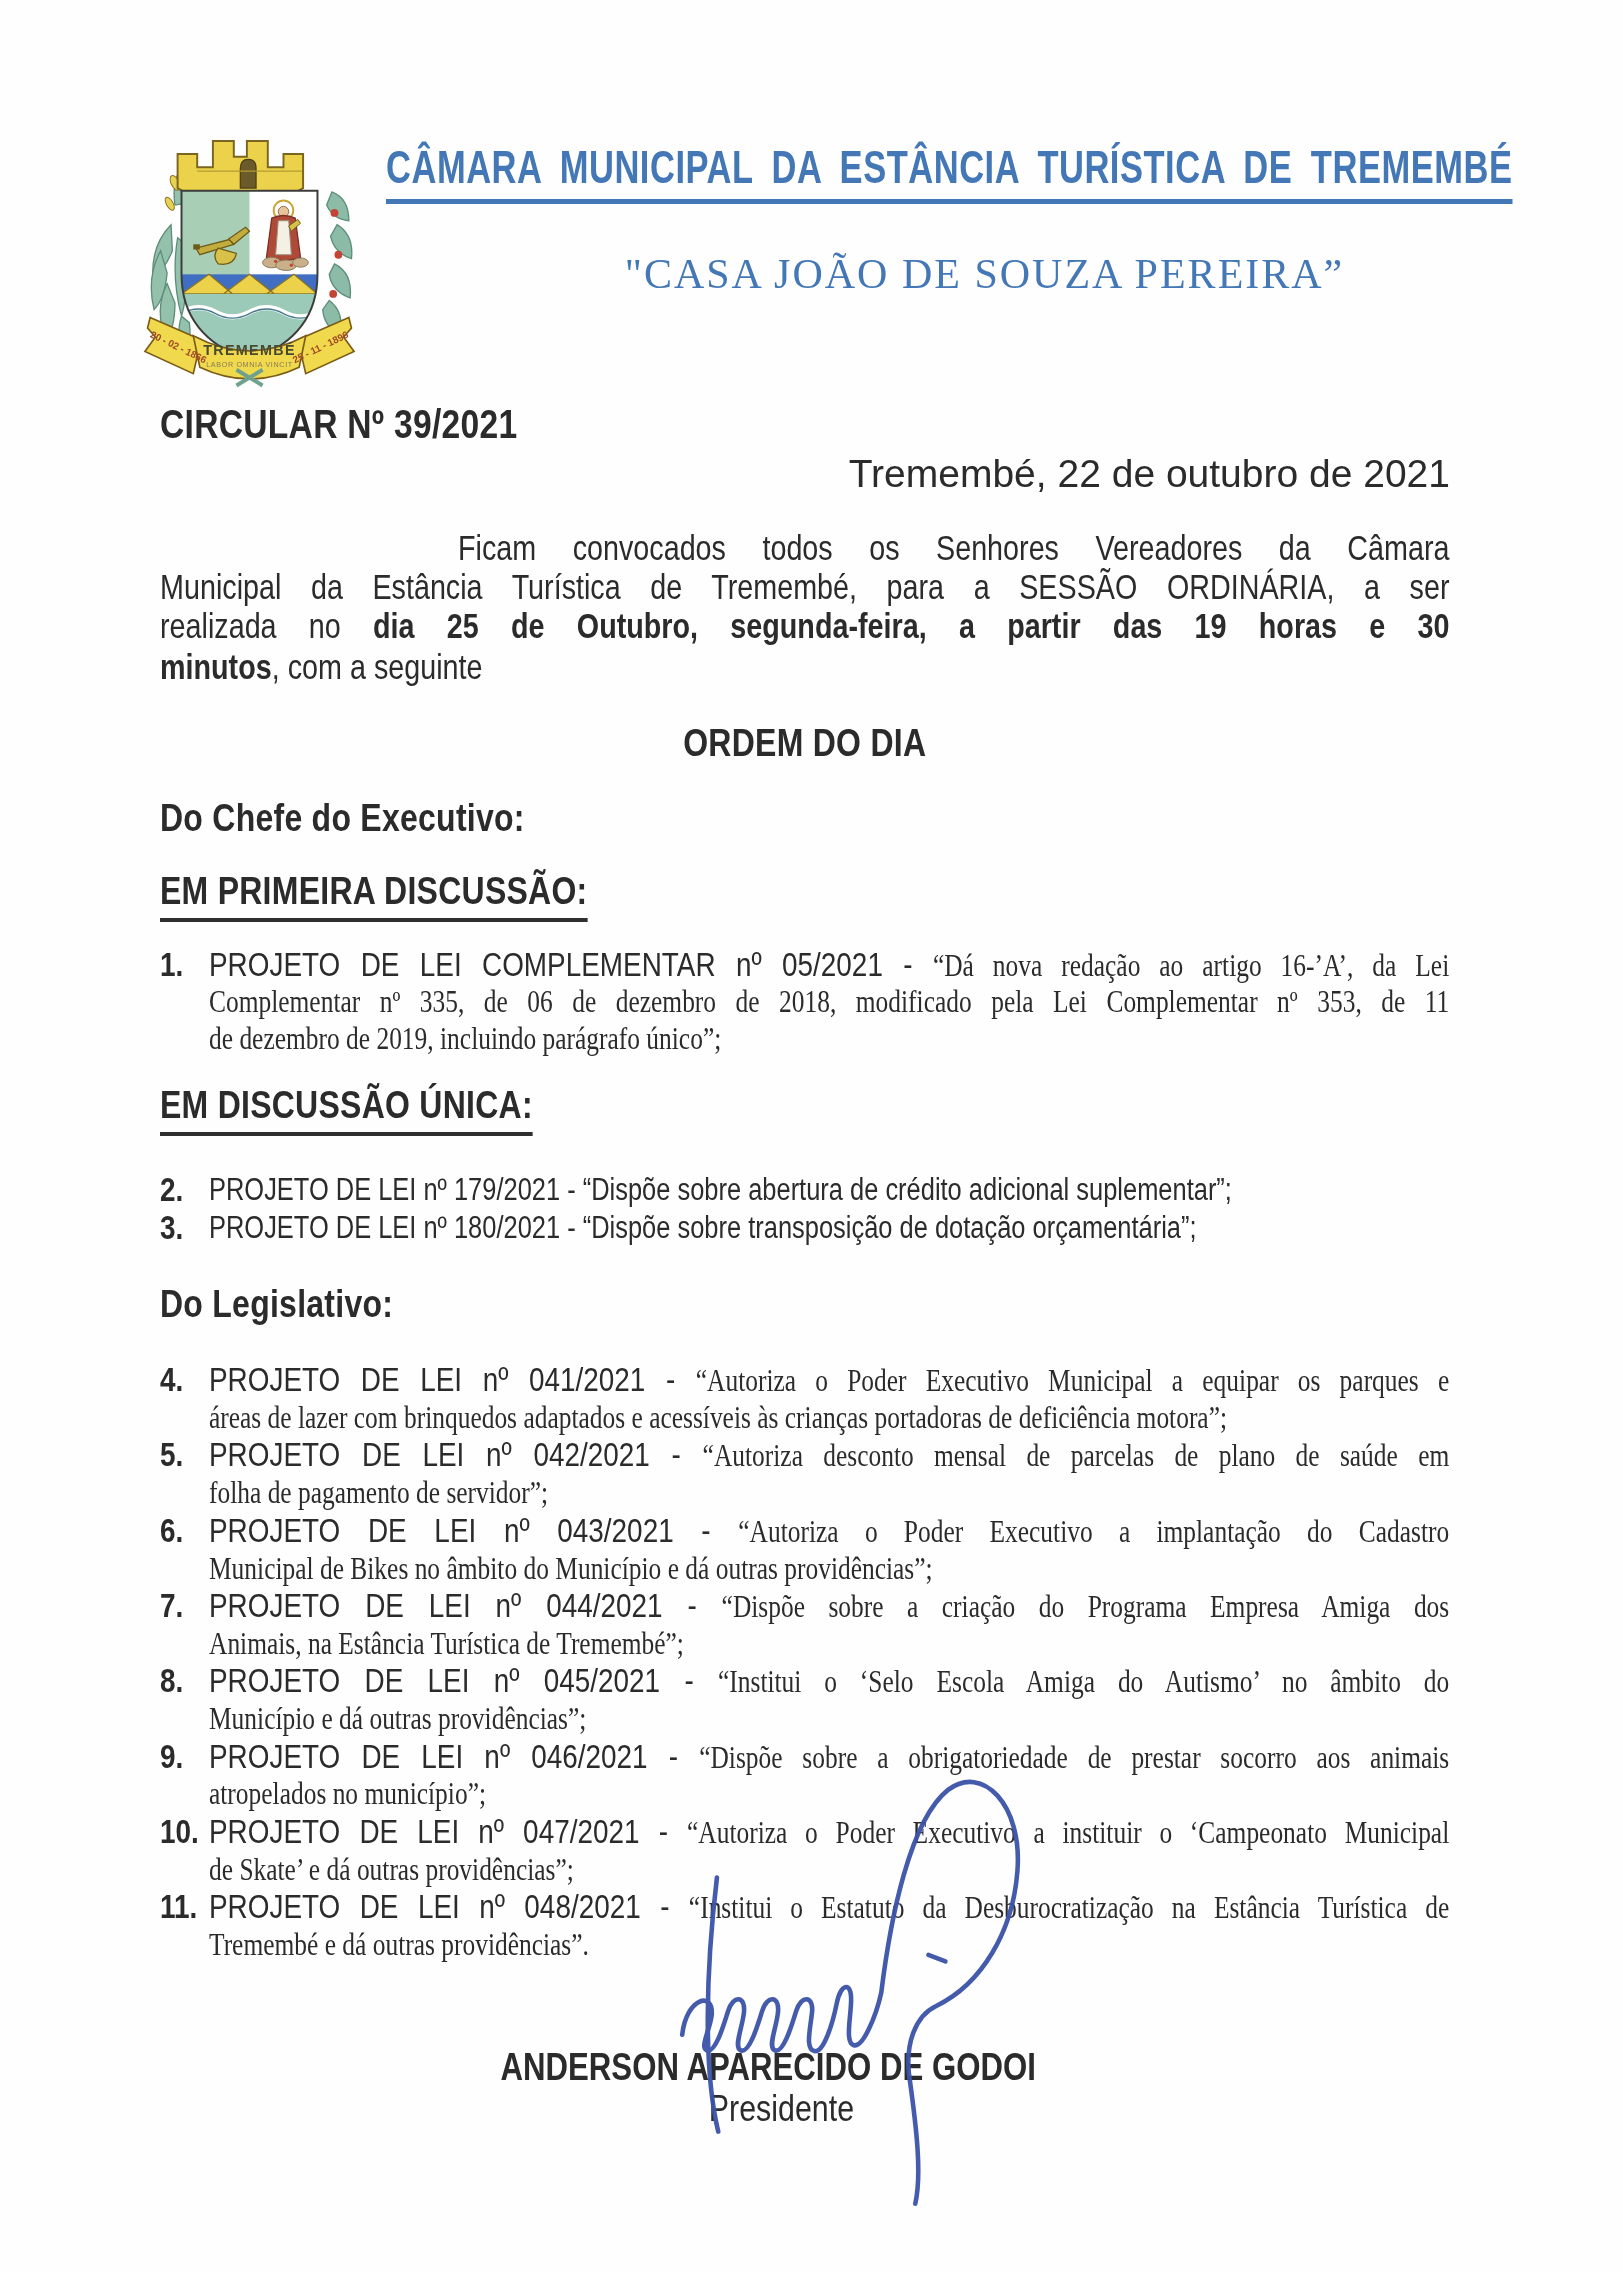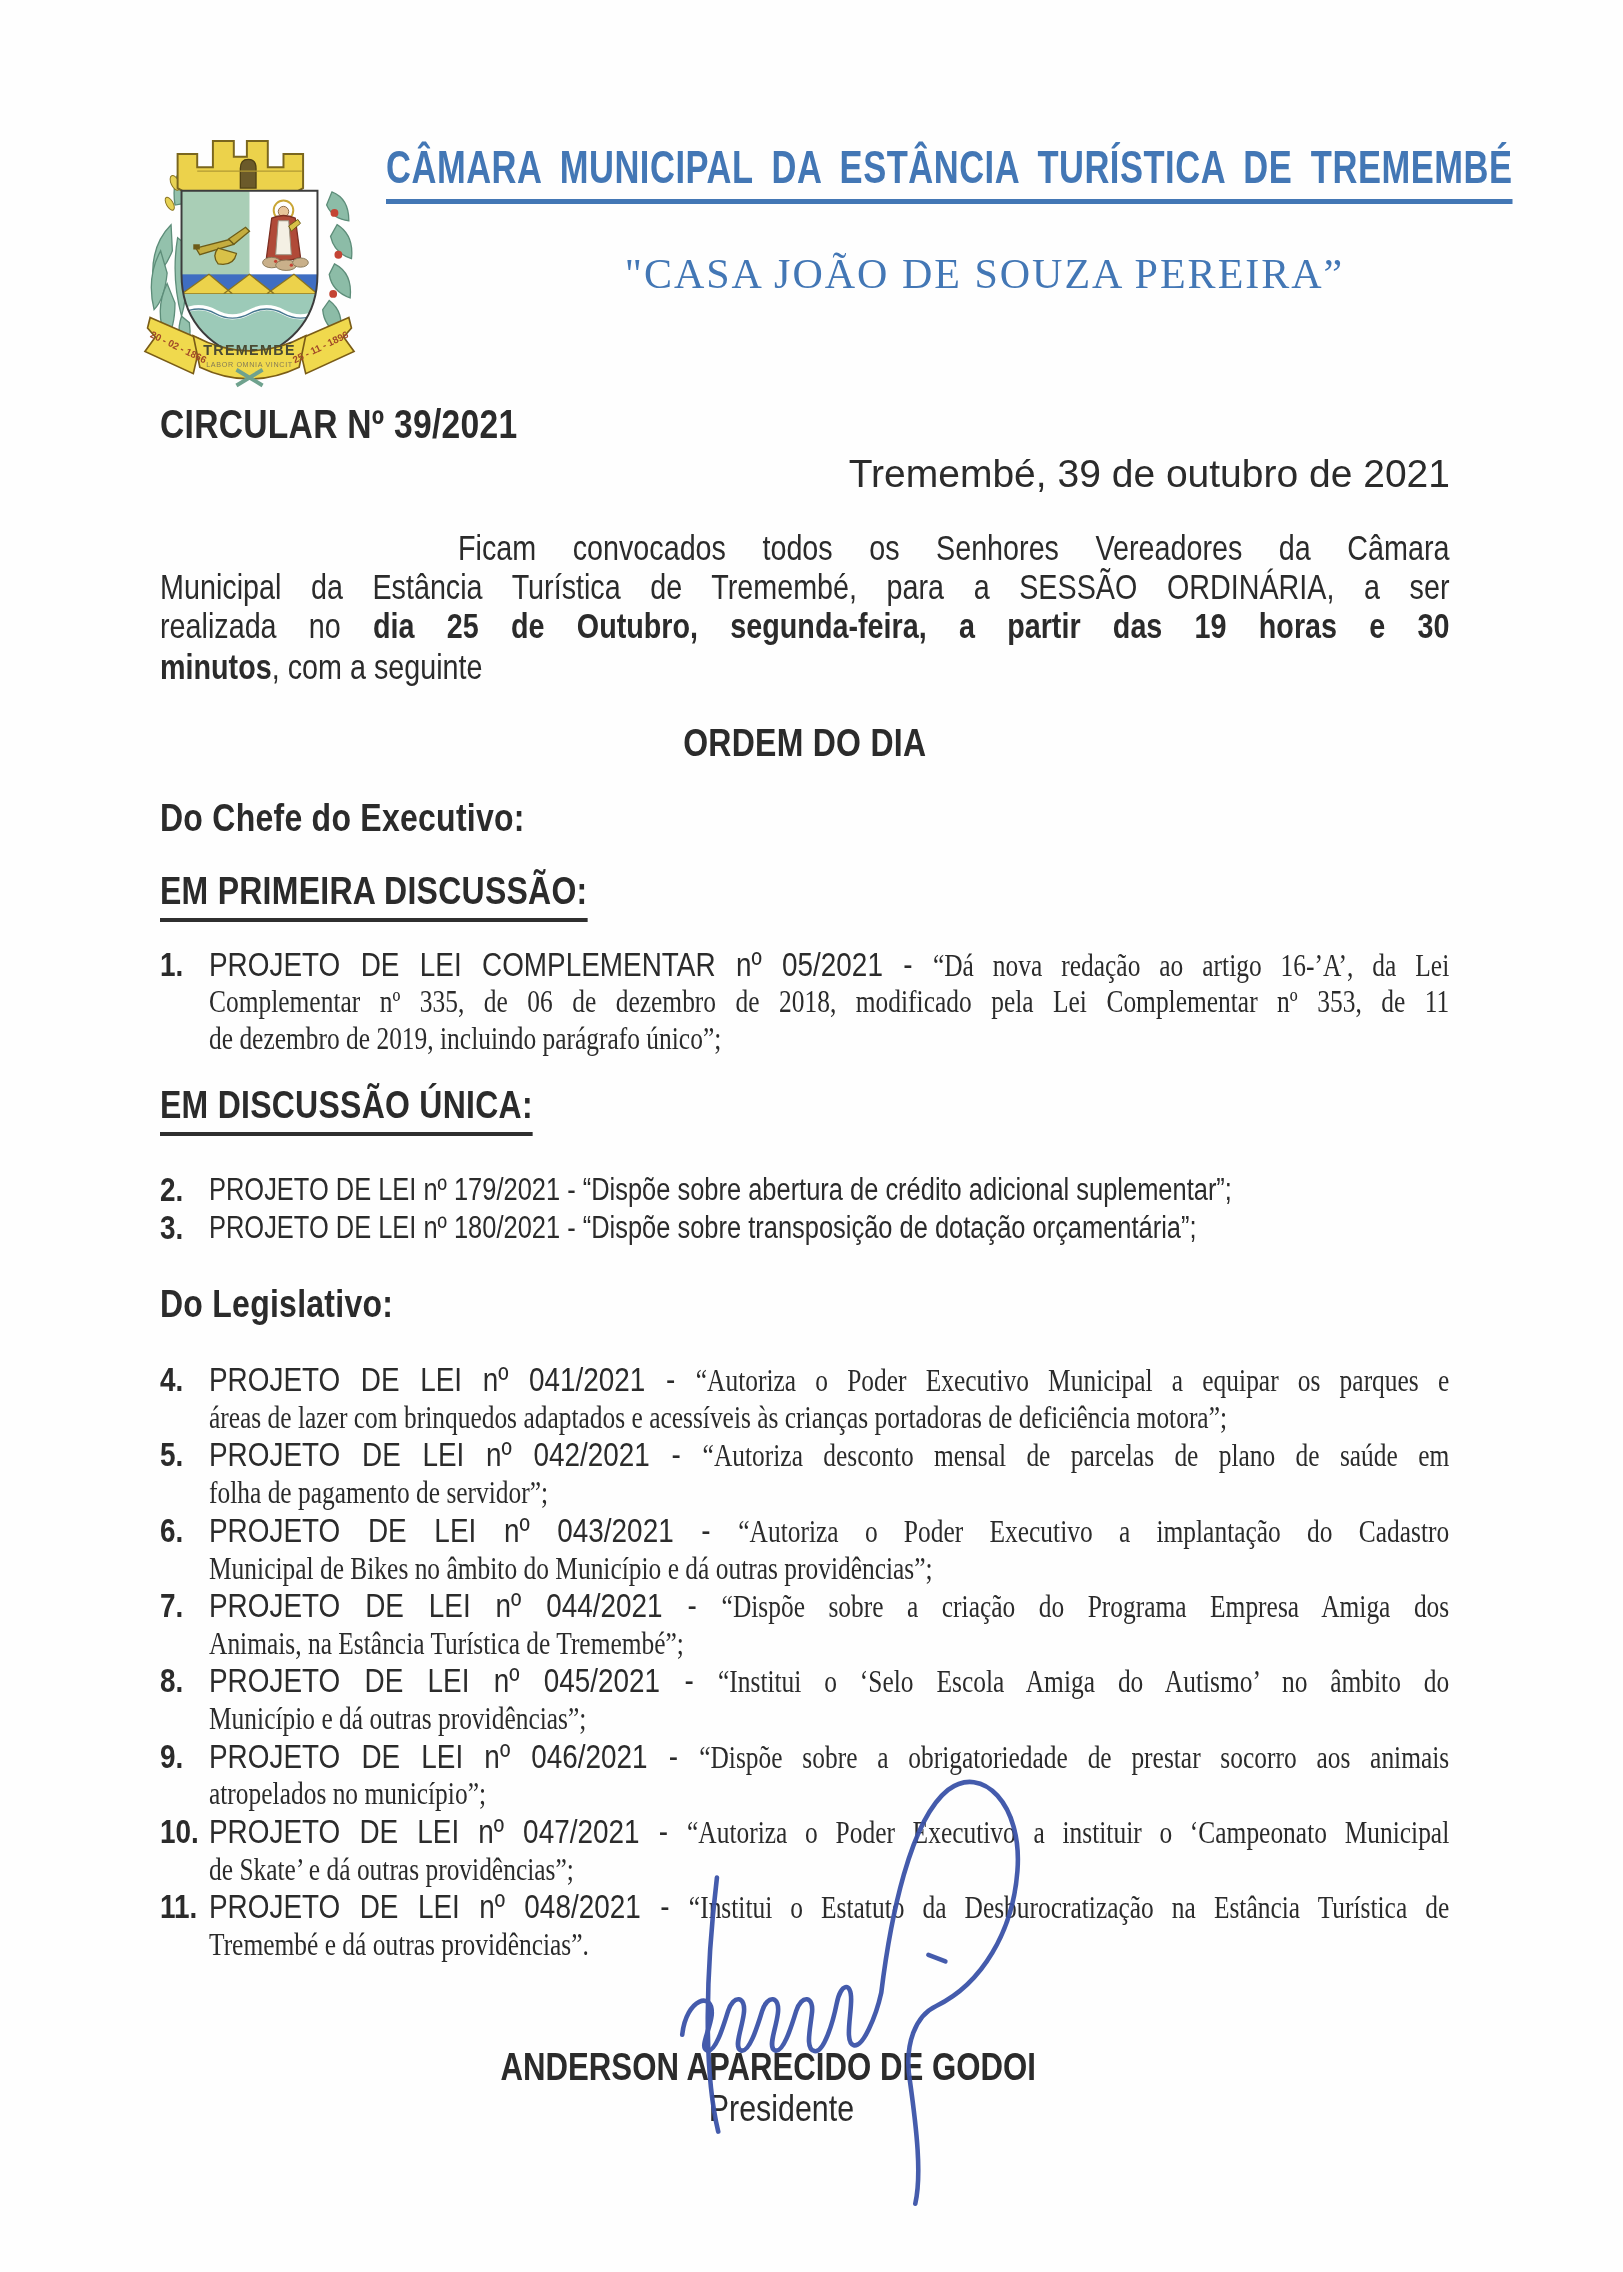--- a/index.html
+++ b/index.html
@@ -127,21 +127,21 @@
     <path d="M146,382 l40,24 m0,-24 l-40,24" stroke="#6fa28e" stroke-width="6" fill="none"></path>
   </g>
 </svg>
 
 <div class="abs title">CÂMARA MUNICIPAL DA ESTÂNCIA TURÍSTICA DE TREMEMBÉ</div>
 <div class="abs casa">"CASA JOÃO DE SOUZA PEREIRA”</div>
 
 <div class="abs sx circ">
   <span class="h" style="font-size:41px;">CIRCULAR Nº 39/2021</span>
 </div>
-<div class="abs date">Tremembé, 39 de outubro de 2021</div>
+<div class="abs date">Tremembé, 22 de outubro de 2021</div>
 
 <div class="abs sx jl line pw para indent1" style="left:160px;top:528px">Ficam convocados todos os Senhores Vereadores da Câmara</div>
 <div class="abs sx jl line pw para" style="left:160px;top:567px">Municipal da Estância Turística de Tremembé, para a SESSÃO ORDINÁRIA, a ser</div>
 <div class="abs sx jl line pw para" style="left:160px;top:606px"><span>realizada no </span><b>dia 25 de Outubro, segunda-feira, a partir das 19 horas e 30</b></div>
 <div class="abs sx jl noj line pw para" style="left:160px;top:647px"><b>minutos</b><span>, com a seguinte</span></div>
 
 <div class="abs sx cx" style="top:721px">
   <span class="h">ORDEM DO DIA</span>
 </div>
 <div class="abs sx" style="left:160px;top:796px">

